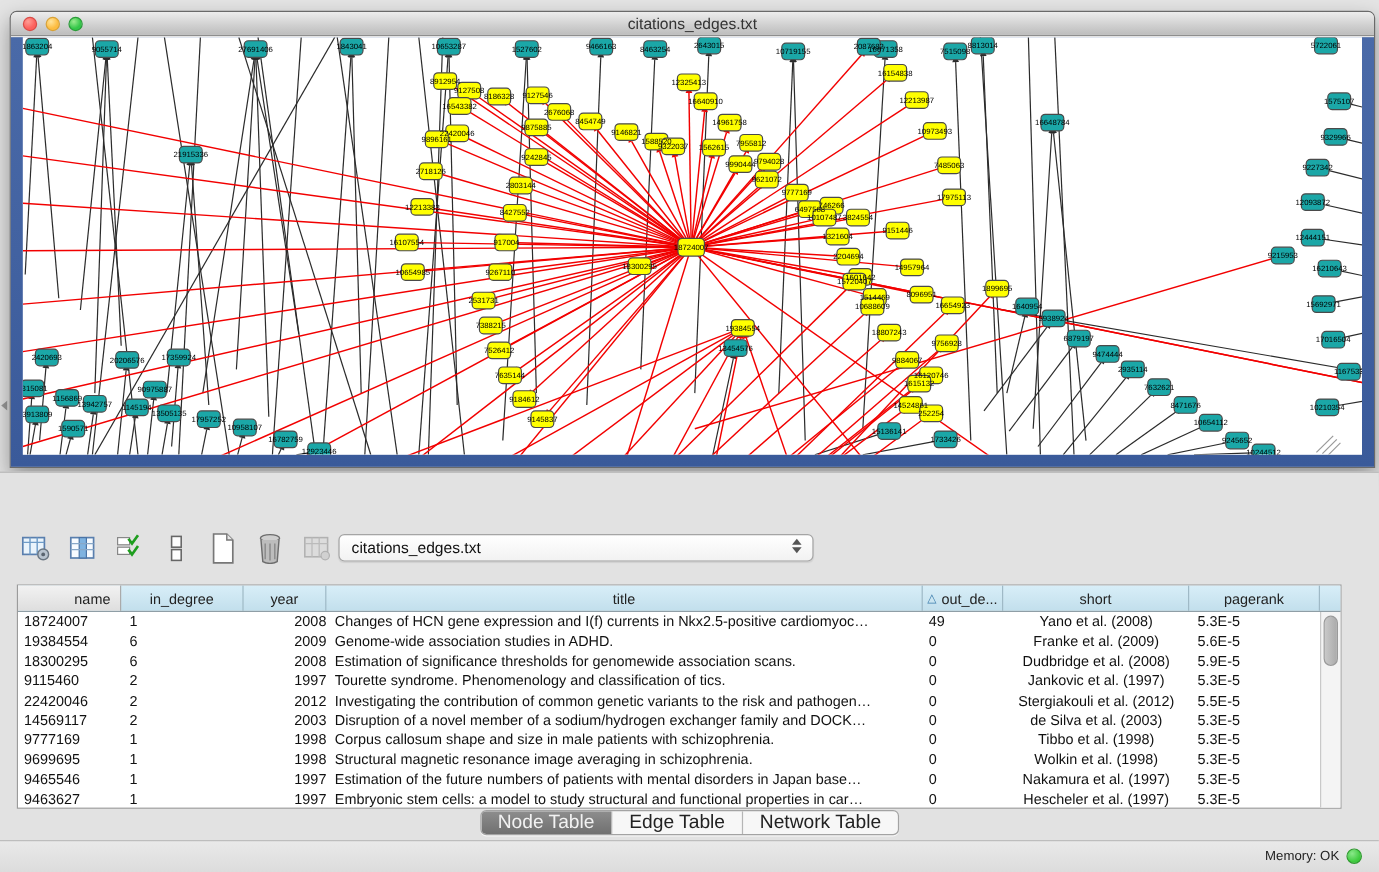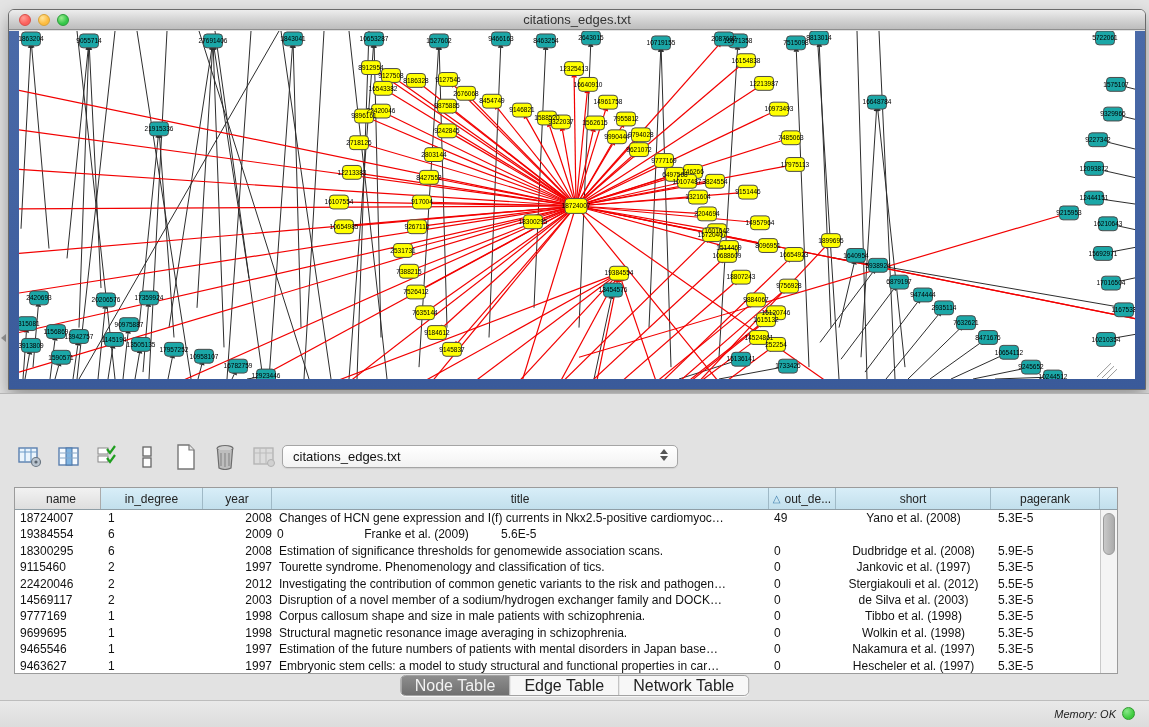--- a/index.html
+++ b/index.html
@@ -54,21 +54,21 @@
   .dd-arrows i { width:0; height:0; border-left:4px solid transparent; border-right:4px solid transparent; }
   .dd-up { border-bottom:5px solid #555; }
   .dd-down { border-top:5px solid #555; }
 
   .tbl { position:absolute; left:14px; top:93px; width:1104px; height:187px;
     background:#fff; border:1px solid #9b9b9b; }
   .thead { display:flex; height:22px; border-bottom:1px solid #8f9ea6;
     background:linear-gradient(#d8eef8,#c2dfec); font-size:12px; color:#222; }
   .th { border-right:1px solid #9fb9c6; display:flex; align-items:center; justify-content:center;
     overflow:hidden; white-space:nowrap; cursor:pointer; }
-  .th.c0 { justify-content:flex-end; padding-right:24px;
+  .th.c0 { justify-content:flex-end; padding-right:8px;
     background:linear-gradient(#f2f2f2,#dedede); border-right:1px solid #aaa; }
   .sort-tri { color:#3f7fae; font-size:10px; margin-right:4px; }
   .tbody { position:absolute; top:22px; bottom:0; left:0; right:17px; overflow:hidden;
     font-size:12px; color:#111; }
   .tr { display:flex; height:16.4px; line-height:16.4px; white-space:nowrap; cursor:default; }
   .td { overflow:hidden; }
   .c0 { width:86px; }  .c1 { width:102px; } .c2 { width:69px;text-align:right; } .c3 { width:497px; }
   .c4 { width:67px; }  .c5 { width:155px; } .c6 { width:109px; }
   .td.c0 { padding-left:5px; } .td.c1 { padding-left:7px; } .td.c2 { padding-left:7px; }
   .td.c3 { padding-left:7px; } .td.c4 { padding-left:5px; }
@@ -79,21 +79,21 @@
     background:linear-gradient(90deg,#c9c9c9,#ababab); border:1px solid #9a9a9a; }
 
   .tabs { position:absolute; left:50%; transform:translateX(-50%); top:281px; display:flex;
     border:1px solid #a3a3a3; border-radius:5px; overflow:hidden; height:21px;
     background:#f7f7f7; font-size:16px; box-shadow:0 1px 0 rgba(255,255,255,.7); }
   .tab { padding:0 14px; line-height:20px; color:#222; cursor:pointer; border-right:1px solid #b5b5b5; }
   .tab:last-child { border-right:none; }
   .tab.active { background:linear-gradient(#8d8d8d,#707070); color:#f2f2f2; }
 
   .statusbar { position:absolute; left:0; right:0; bottom:0; height:27px;
-    border-top:1px solid #bdbdbd; background:linear-gradient(#e9e9e9,#dcdcdc);font-style:italic; }
+    border-top:1px solid #bdbdbd; background:linear-gradient(#e9e9e9,#dcdcdc); }
   .memory { position:absolute; right:14px; top:6px; display:flex; align-items:center; gap:6px;
     font-size:11px; color:#222; cursor:pointer; }
   .mem-dot { width:13px; height:13px; border-radius:50%;
     background:radial-gradient(circle at 35% 30%, #8ae88a,#3ecb3e 65%); border:1px solid #2f9a2f; }
 </style>
 </head>
 <body>
 
 <div class="edge-arrow"></div>
 
@@ -772,20 +772,21 @@
           <div class="td c2">2008</div>
           <div class="td c3">Changes of HCN gene expression and I(f) currents in Nkx2.5-positive cardiomyoc…</div>
           <div class="td c4">49</div>
           <div class="td c5">Yano et al. (2008)</div>
           <div class="td c6">5.3E-5</div>
         </div>
         <div class="tr">
           <div class="td c0">19384554</div>
           <div class="td c1">6</div>
           <div class="td c2">2009</div>
+          <div class="td c3">Genome-wide association studies in ADHD.</div>
           <div class="td c4">0</div>
           <div class="td c5">Franke et al. (2009)</div>
           <div class="td c6">5.6E-5</div>
         </div>
         <div class="tr">
           <div class="td c0">18300295</div>
           <div class="td c1">6</div>
           <div class="td c2">2008</div>
           <div class="td c3">Estimation of significance thresholds for genomewide association scans.</div>
           <div class="td c4">0</div>

